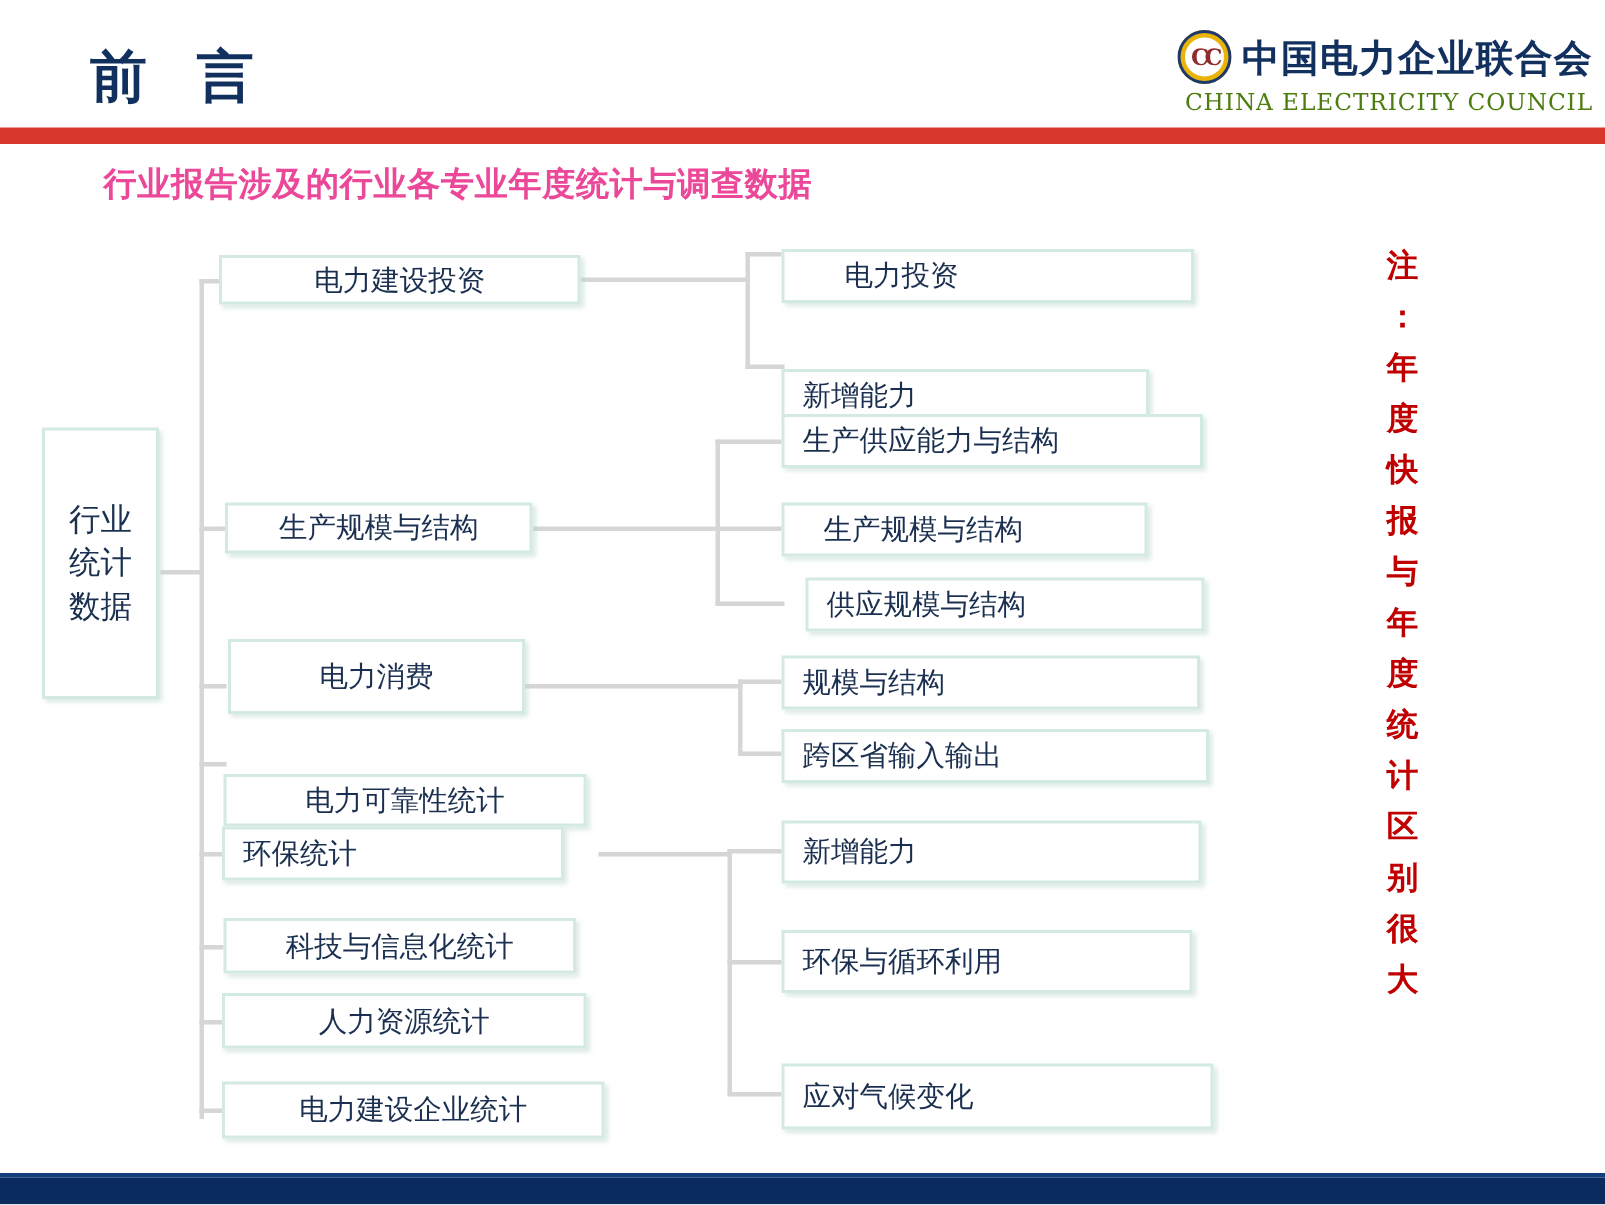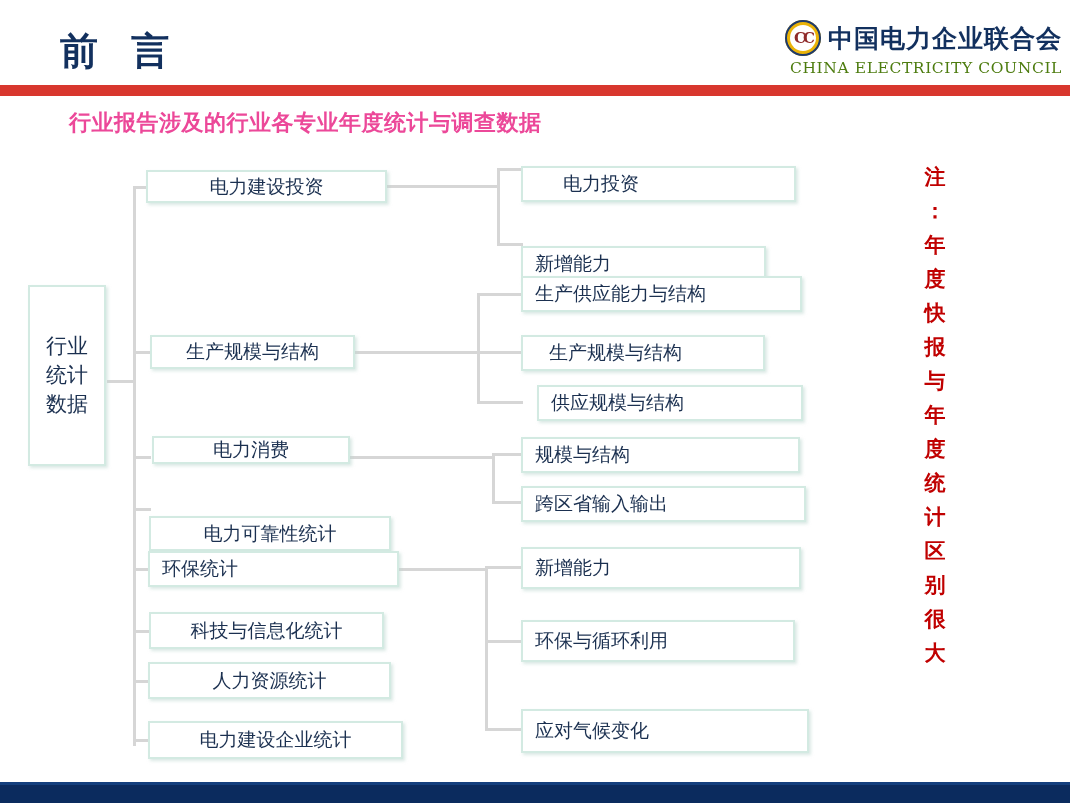--- a/index.html
+++ b/index.html
@@ -165,29 +165,29 @@
     </div>
 
     <div class="node center" style="left:146px;top:20px;width:241px;height:33px;">
       <span>电力建设投资</span>
     </div>
 
     <div class="node center" style="left:150px;top:185px;width:205px;height:34px;">
       <span>生产规模与结构</span>
     </div>
 
-    <div class="node center" style="left:152px;top:286px;width:198px;height:28px;">
+    <div class="node center" style="left:152px;top:276px;width:198px;height:50px;">
       <span>电力消费</span>
     </div>
 
     <div class="node center" style="left:149px;top:342px;width:242px;height:35px;margin-top:24px;">
       <span>电力可靠性统计</span>
     </div>
 
-    <div class="node left" style="left:148px;top:401px;width:251px;height:36px;">
+    <div class="node left" style="left:148px;top:401px;width:228px;height:36px;">
       <span>环保统计</span>
     </div>
 
     <div class="node center" style="left:149px;top:462px;width:235px;height:37px;">
       <span>科技与信息化统计</span>
     </div>
 
     <div class="node center" style="left:148px;top:512px;width:243px;height:37px;">
       <span>人力资源统计</span>
     </div>

